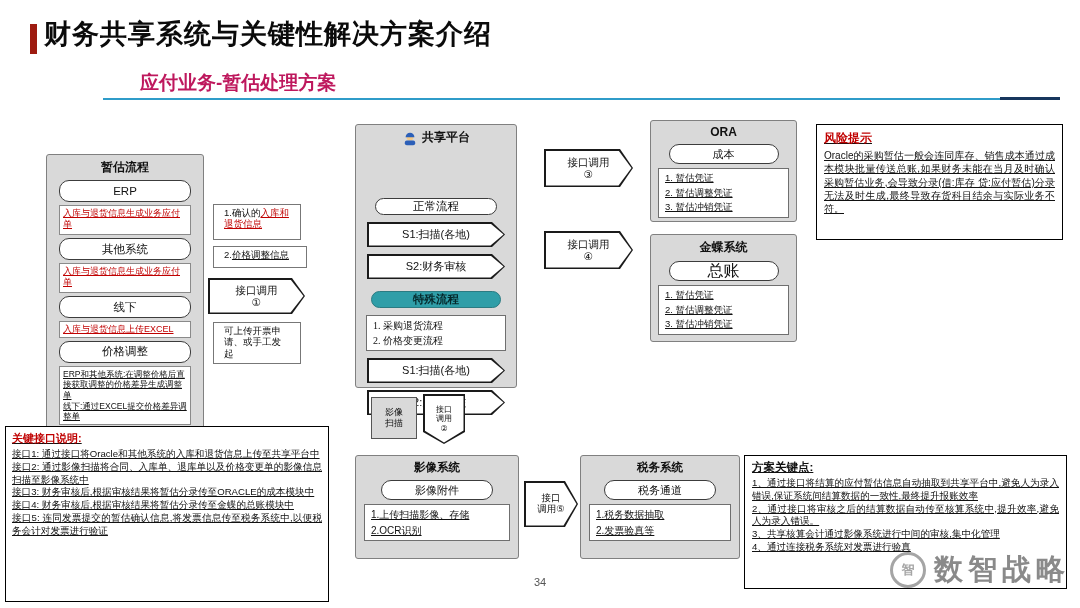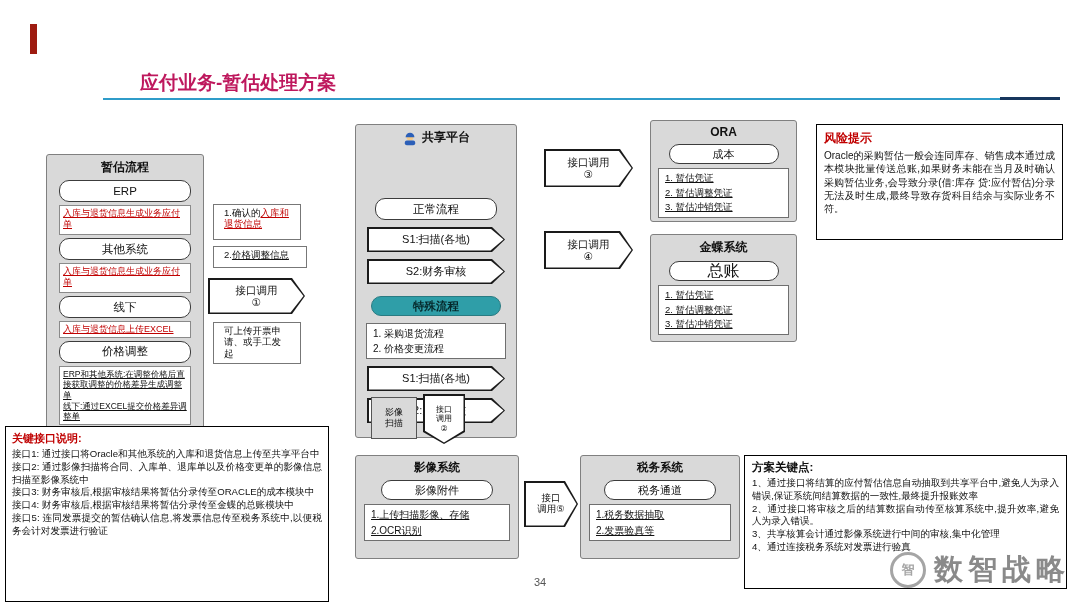--- a/index.html
+++ b/index.html
@@ -20,35 +20,35 @@
   .panel-header{font-weight:bold;font-size:12px;padding:2px 0 1px;display:flex;align-items:center;gap:4px;}
   .pill{background:#fff;border:1.5px solid #3c3c3c;border-radius:10px;display:flex;align-items:center;justify-content:center;
         font-size:11.5px;box-sizing:border-box;}
   .rnote{background:#fff;border:1px solid #8a8a8a;color:var(--red_text,#c00000);text-decoration:underline;
          font-size:9px;line-height:1.2;padding:2px 3px;text-align:left;box-sizing:border-box;}
   .snote{background:#fff;border:1px solid #8a8a8a;color:#111;font-size:8.5px;line-height:1.25;text-decoration:underline;
          white-space:pre-line;padding:2px 3px;text-align:left;box-sizing:border-box;}
   .listbox{background:#fff;border:1px solid #6f6f6f;font-size:9.5px;line-height:1.55;white-space:pre-line;
            text-decoration:underline;text-align:left;padding:2px 6px;box-sizing:border-box;}
   .plainbox{background:#fff;border:1px solid #6f6f6f;font-size:10px;line-height:1.5;white-space:pre-line;
-            text-align:left;padding:2px 6px;box-sizing:border-box;}
+            text-align:left;padding:2px 6px;box-sizing:border-box;font-family:Liberation Serif, serif;}
   
   .pent{position:absolute;}
   .pent.flow{position:relative;flex:none;}
   .pent-fill{position:absolute;inset:0;background:var(--border_dark,#1a1a1a);}
   .pent-body{position:absolute;inset:1.5px;background:#fff;display:flex;align-items:center;justify-content:center;
              text-align:center;white-space:pre-line;line-height:1.15;}
   .pent-r .pent-fill,.pent-r .pent-body{clip-path:polygon(0 0,calc(100% - 13px) 0,100% 50%,calc(100% - 13px) 100%,0 100%);}
   .pent-d .pent-fill,.pent-d .pent-body{clip-path:polygon(0 0,100% 0,100% calc(100% - 12px),50% 100%,0 calc(100% - 12px));}
   
   .notebox{position:absolute;background:#fff;border:1px solid #777;font-size:9.5px;line-height:1.2;
            padding:2px 10px;box-sizing:border-box;text-align:left;}
   .hl{color:var(--red_text,#c00000);text-decoration:underline;}
   .ul{text-decoration:underline;}
-  .bigbox{position:absolute;background:#fff;border:1.5px solid #000;box-sizing:border-box;padding:5px 7px;}
+  .bigbox{position:absolute;background:#fff;border:1.5px solid #000;box-sizing:border-box;padding:5px 7px;text-decoration:underline;}
   .bigbox .bb-title{font-weight:bold;font-size:11.5px;margin-bottom:2px;}
   .bigbox .bb-title.red{color:var(--red_text,#c00000);font-size:12px;}
   .bigbox .bb-body{font-size:9.6px;line-height:1.33;white-space:pre-line;text-align:justify;}
   
   .teal-pill{background:var(--teal,#2f9ea8);border:1.5px solid #2a7b82;border-radius:10px;color:#05282b;
              font-size:11.5px;font-weight:bold;display:flex;align-items:center;justify-content:center;box-sizing:border-box;}
   
   .scanbox{position:absolute;background:var(--panel_gray,#d9d9d9);border:1px solid #555;font-size:9px;line-height:1.2;
            display:flex;align-items:center;justify-content:center;text-align:center;white-space:pre-line;box-sizing:border-box;}
   .page-num{position:absolute;left:0;right:0;top:576px;text-align:center;font-size:11px;color:#555;}
@@ -56,20 +56,21 @@
   .wm-logo{width:36px;height:36px;border:3px solid #8f8f8f;border-radius:50%;display:flex;align-items:center;justify-content:center;
            color:#8f8f8f;font-size:13px;font-weight:bold;box-sizing:border-box;}
   .wm-text{font-size:29px;font-weight:bold;color:#6d6d6d;letter-spacing:5px;}
 </style>
 </head>
 <body>
 
 <div class="slide">
 
   <div class="accent-bar"></div>
+  <div class="page-title">财务共享系统与关键性解决方案介绍</div>
   <div class="page-subtitle">应付业务-暂估处理方案</div>
   <div class="divider"></div>
   <div class="divider-end"></div>
 
   <div class="panel" style="left:46px;top:154px;width:158px;height:278px;gap:3px;">
     <div class="panel-header">暂估流程</div>
     <div class="pill" style="width:132px;height:22px;">ERP</div>
     <div class="rnote" style="width:132px;min-height:30px;">入库与退货信息生成业务应付单</div>
     <div class="pill" style="width:132px;height:22px;">其他系统</div>
     <div class="rnote" style="width:132px;min-height:30px;">入库与退货信息生成业务应付单</div>
@@ -86,21 +87,21 @@
   <div class="notebox" style="left:213px;top:246px;width:94px;min-height:22px;">
     <span>2.</span><span class="ul">价格调整信息</span>
   </div>
   <div class="pent pent-r" style="left:208px;top:278px;width:97px;height:36px;font-size:10.5px;">
     <div class="pent-fill"></div>
     <div class="pent-body">接口调用
 ①</div>
   </div>
   <div class="notebox" style="left:213px;top:322px;width:88px;min-height:42px;">可上传开票申请、或手工发起</div>
 
-  <div class="panel" style="left:355px;top:124px;width:162px;height:314px;gap:7px;">
+  <div class="panel" style="left:355px;top:124px;width:162px;height:264px;gap:7px;">
     <div class="panel-header">
       <span style="display:inline-flex;">
         <svg width="16" height="16" viewBox="0 0 20 20">
             <circle cx="10" cy="9" r="4.2" fill="#f2c98a"></circle>
             <path d="M4.5 9 a5.5 5.5 0 0 1 11 0 Z" fill="#2b5fb8"></path>
             <rect x="3.5" y="13" width="13" height="6" rx="2.5" fill="#2b5fb8"></rect>
           </svg>
       </span>
       <span>共享平台</span>
     </div>

